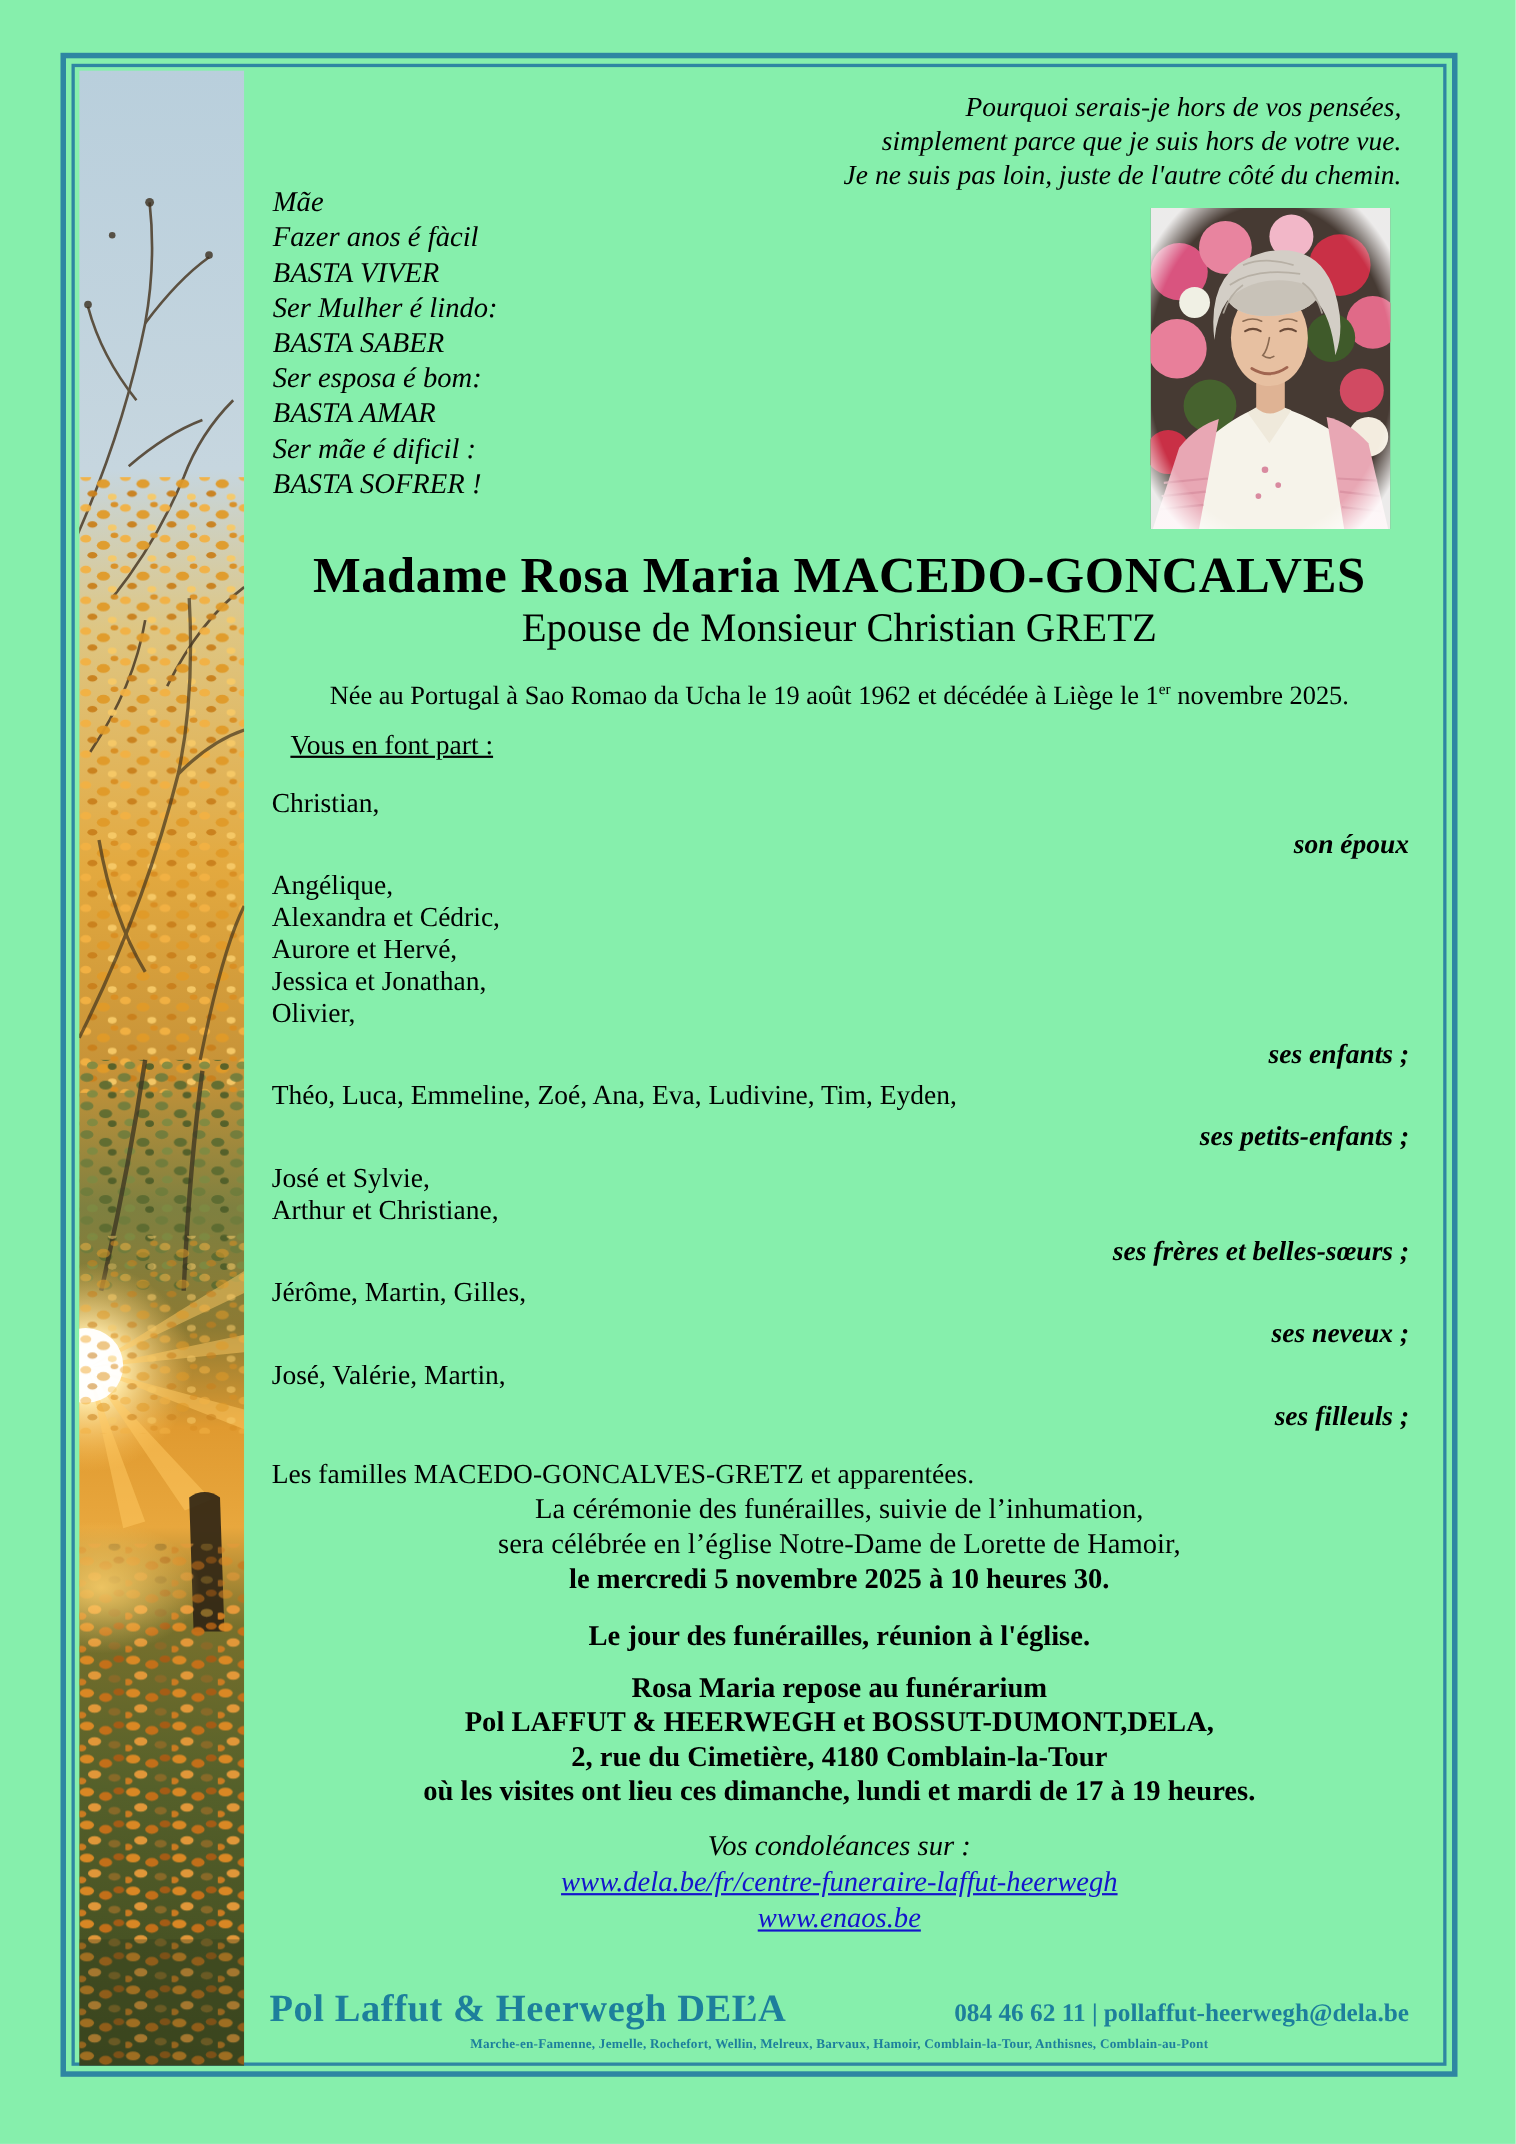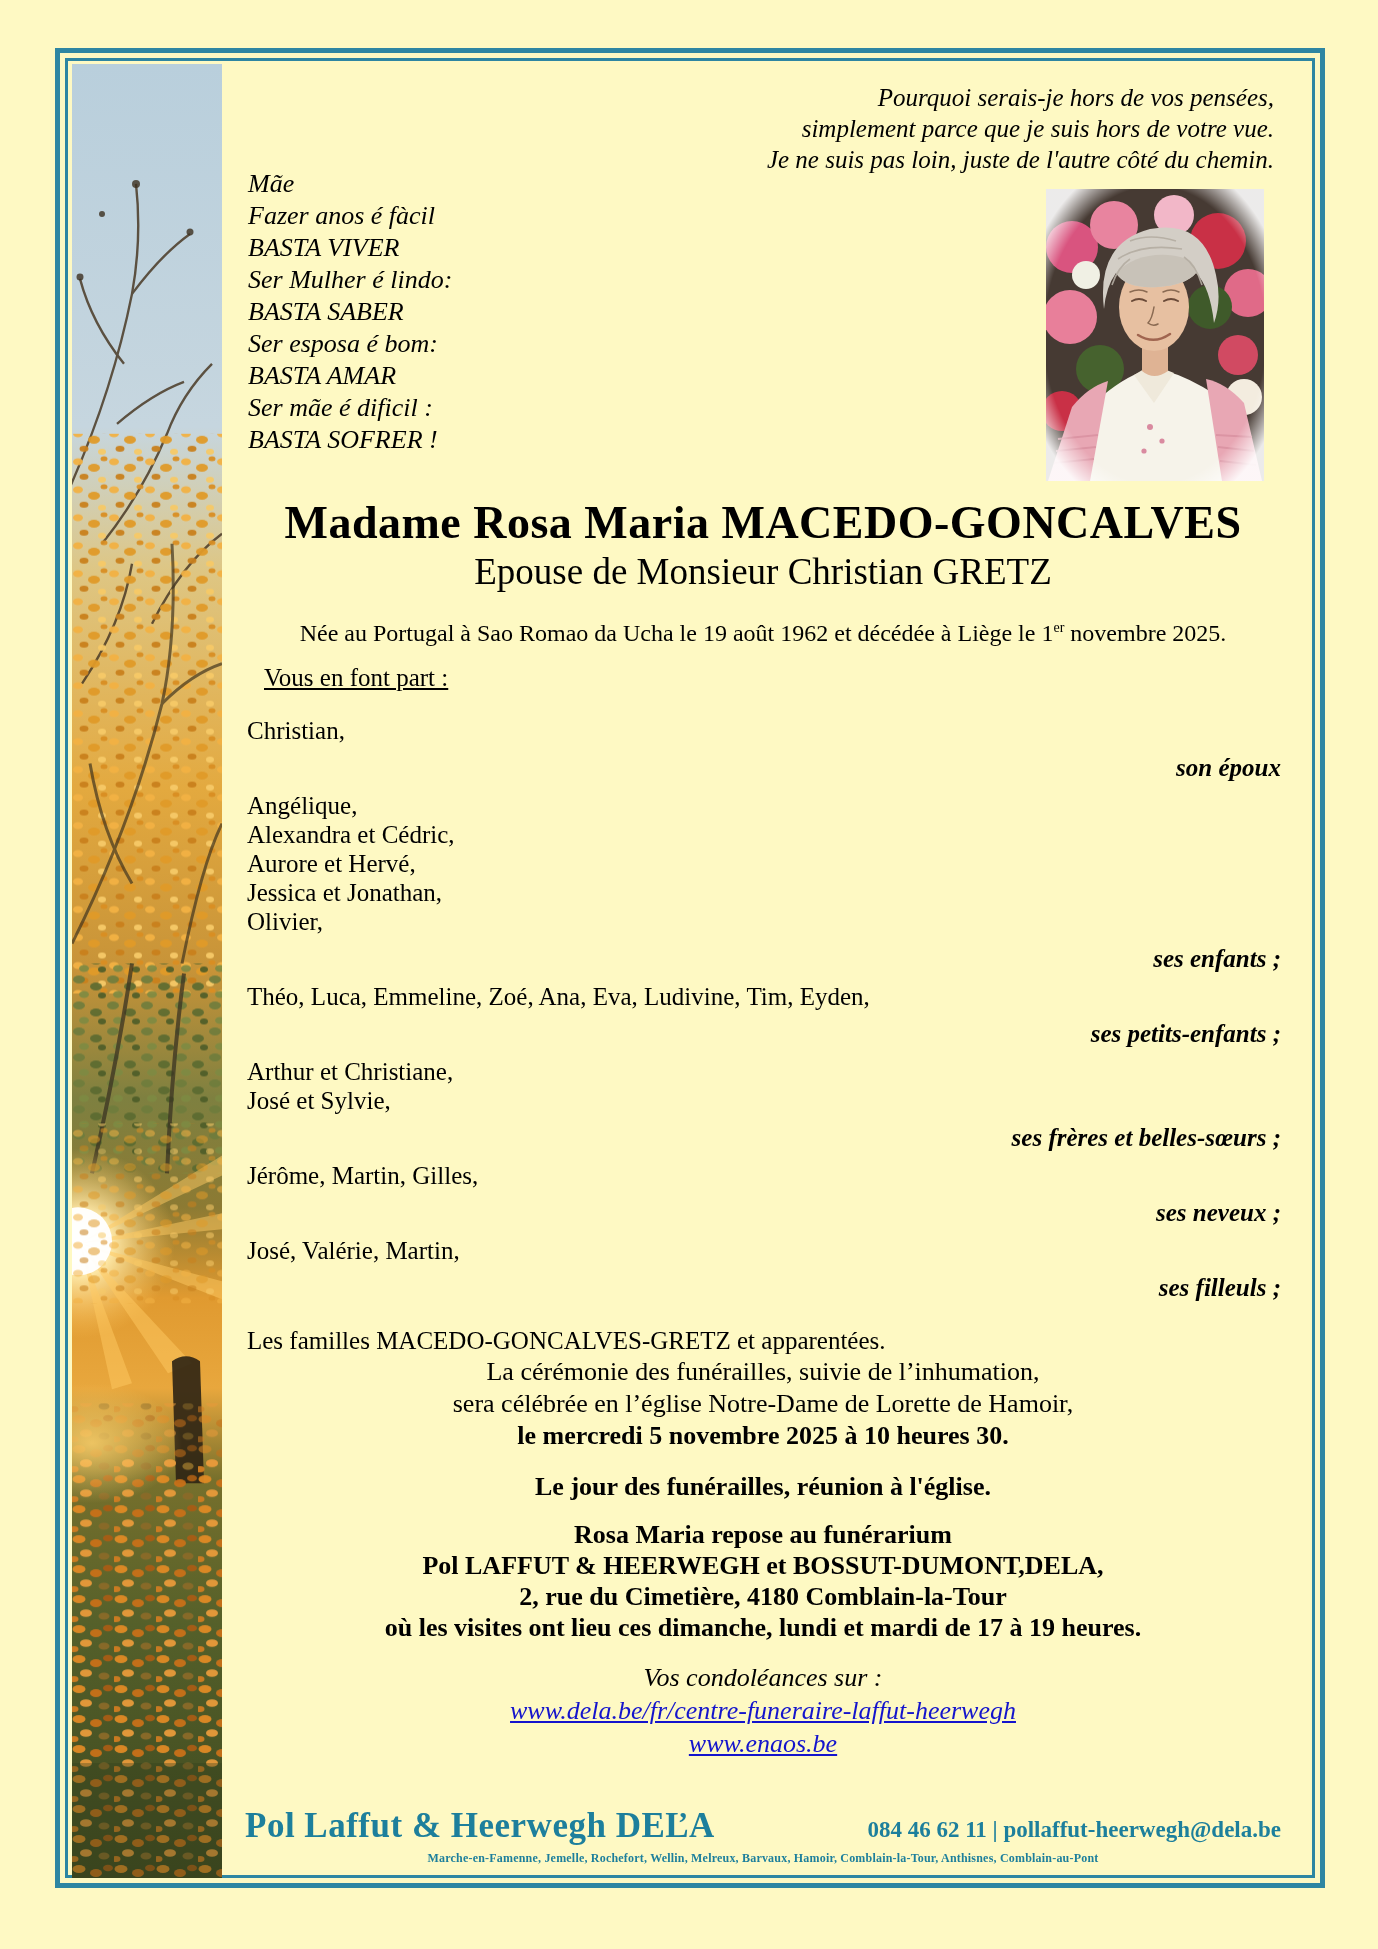--- a/index.html
+++ b/index.html
@@ -1,16 +1,16 @@
 <!DOCTYPE html>
 <html><head>
 <meta charset="utf-8">
 <style>
   html,body{margin:0;padding:0;background:#ffffff;}
-  .page{position:relative;width:1378px;height:1949px;background:#fef9c3;
+  .page{position:relative;width:1378px;height:1949px;background:#86efac;
         font-family:"Liberation Serif","DejaVu Serif",serif;color:#000;overflow:hidden;}
   
   .frame{position:absolute;left:55px;top:48px;width:1270px;height:1840px;
          border:5px solid #2e86a2;box-sizing:border-box;}
   .frame-inner{position:absolute;left:5px;top:5px;right:5px;bottom:5px;
          border:3px solid #2e86a2;}
   
   .sidebar{position:absolute;left:72px;top:64px;width:150px;height:1814px;}
   .sidebar svg{display:block;width:100%;height:100%;}
   
@@ -266,22 +266,22 @@
     <div class="name-line">Christian,</div>
     <div class="relation-line">son époux</div>
     <div class="name-line">Angélique,</div>
     <div class="name-line">Alexandra et Cédric,</div>
     <div class="name-line">Aurore et Hervé,</div>
     <div class="name-line">Jessica et Jonathan,</div>
     <div class="name-line">Olivier,</div>
     <div class="relation-line">ses enfants ;</div>
     <div class="name-line">Théo, Luca, Emmeline, Zoé, Ana, Eva, Ludivine, Tim, Eyden,</div>
     <div class="relation-line">ses petits-enfants ;</div>
+    <div class="name-line">José et Sylvie,</div>
     <div class="name-line">Arthur et Christiane,</div>
-    <div class="name-line">José et Sylvie,</div>
     <div class="relation-line">ses frères et belles-sœurs ;</div>
     <div class="name-line">Jérôme, Martin, Gilles,</div>
     <div class="relation-line">ses neveux ;</div>
     <div class="name-line">José, Valérie, Martin,</div>
     <div class="relation-line">ses filleuls ;</div>
     <div class="families-line">Les familles MACEDO-GONCALVES-GRETZ et apparentées.</div>
   </div>
 
   <div class="ceremony">
     <div>La cérémonie des funérailles, suivie de l’inhumation,</div>

